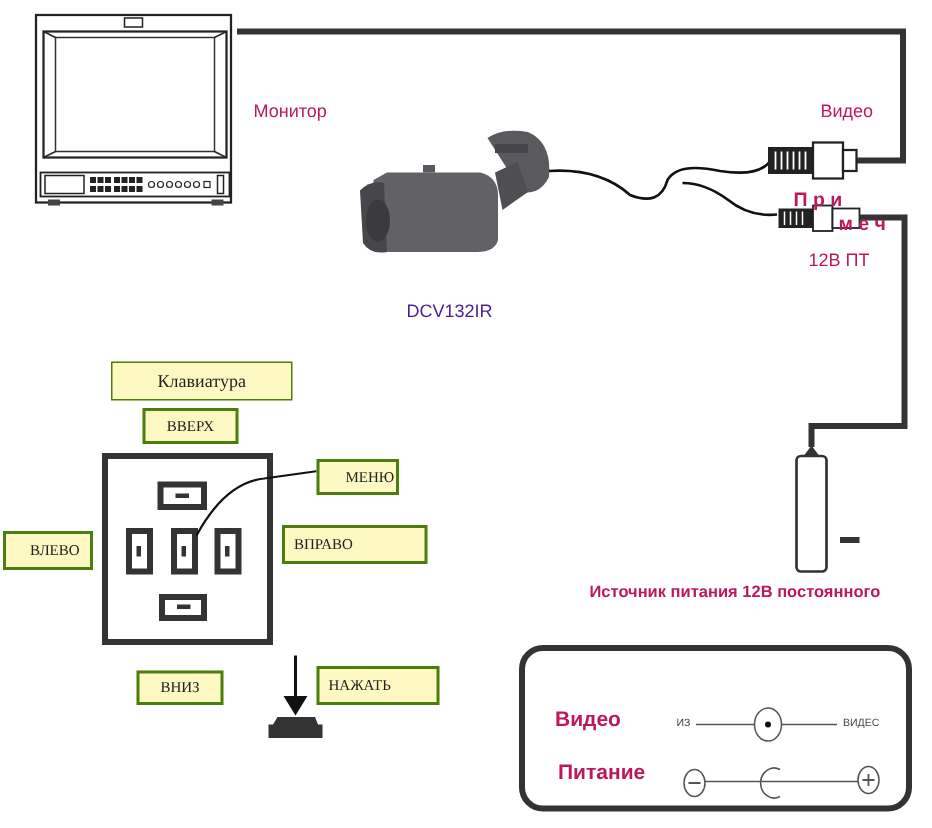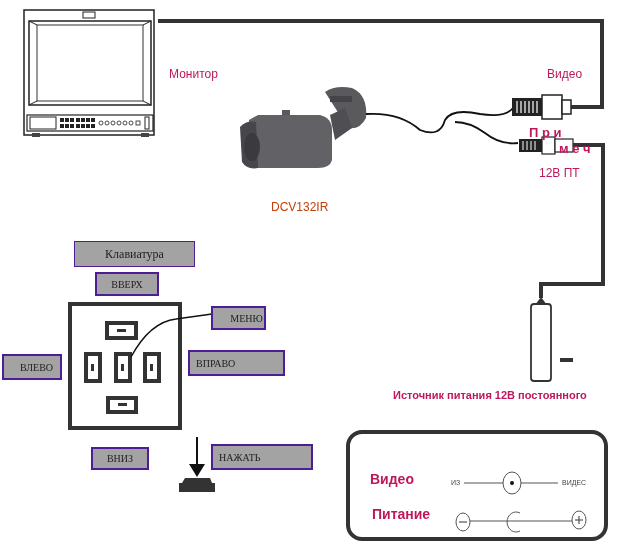--- a/index.html
+++ b/index.html
@@ -1,22 +1,22 @@
 <!DOCTYPE html>
 <html><head>
 <meta charset="utf-8">
 <style>
   html, body { margin:0; padding:0; background:#ffffff; }
   body { width:621px; height:552px; position:relative; overflow:hidden; font-family:"Liberation Sans", sans-serif; }
   svg#diagram { position:absolute; left:0; top:0; }
   .lbl { position:absolute; font-size:12px; color:#be185d; white-space:nowrap; }
-  .box { position:absolute; border:2px solid #4c1d95; background:#a3a3a3; font-family:"Liberation Serif", serif; font-size:11px; color:#222; display:flex; align-items:center; box-sizing:border-box; }
+  .box { position:absolute; border:2px solid #4d7c0f; background:#fef9c3; font-family:"Liberation Serif", serif; font-size:11px; color:#222; display:flex; align-items:center; box-sizing:border-box; }
   .box.center { justify-content:center; }
   .box.left { padding-left:6px; }
-  .model { position:absolute; color:#c2410c; font-size:12px; }
+  .model { position:absolute; color:#4c1d95; font-size:12px; }
   .bold { font-weight:bold; }
   .legend { position:absolute; left:346px; top:430px; width:262px; height:111px; border:4px solid #333; border-radius:16px; box-sizing:border-box; background:#fff; }
 </style>
 </head>
 <body>
 
 <svg id="diagram" width="621" height="552" viewBox="0 0 621 552">
 
   <g>
     <rect x="24" y="10" width="130" height="125" fill="#fff" stroke="#222" stroke-width="1.5"></rect>
@@ -148,21 +148,21 @@
   </div>
 <div class="box left" style="left:2px;top:354px;width:60px;height:26px;font-size:10px;padding-left:16px;">
     <span>ВЛЕВО</span>
   </div>
 <div class="box left" style="left:188px;top:350px;width:97px;height:26px;font-size:10px;">
     <span>ВПРАВО</span>
   </div>
 <div class="box center" style="left:91px;top:447px;width:58px;height:23px;font-size:10px;">
     <span>ВНИЗ</span>
   </div>
-<div class="box left" style="left:211px;top:444px;width:102px;height:26px;font-size:10px;">
+<div class="box left" style="left:211px;top:444px;width:82px;height:26px;font-size:10px;">
     <span>НАЖАТЬ</span>
   </div>
 
 <div class="legend">
   <span class="lbl bold" style="left:20px;top:37px;font-size:14px;">Видео</span>
   <span class="lbl bold" style="left:22px;top:72px;font-size:14px;">Питание</span>
   <span class="lbl" style="left:101px;top:45px;font-size:7px;color:#444;">ИЗ</span>
   <span class="lbl" style="left:212px;top:45px;font-size:7px;color:#444;">ВИДЕС</span>
   <svg style="position:absolute;left:0;top:0;" width="254" height="103">
     <g>

